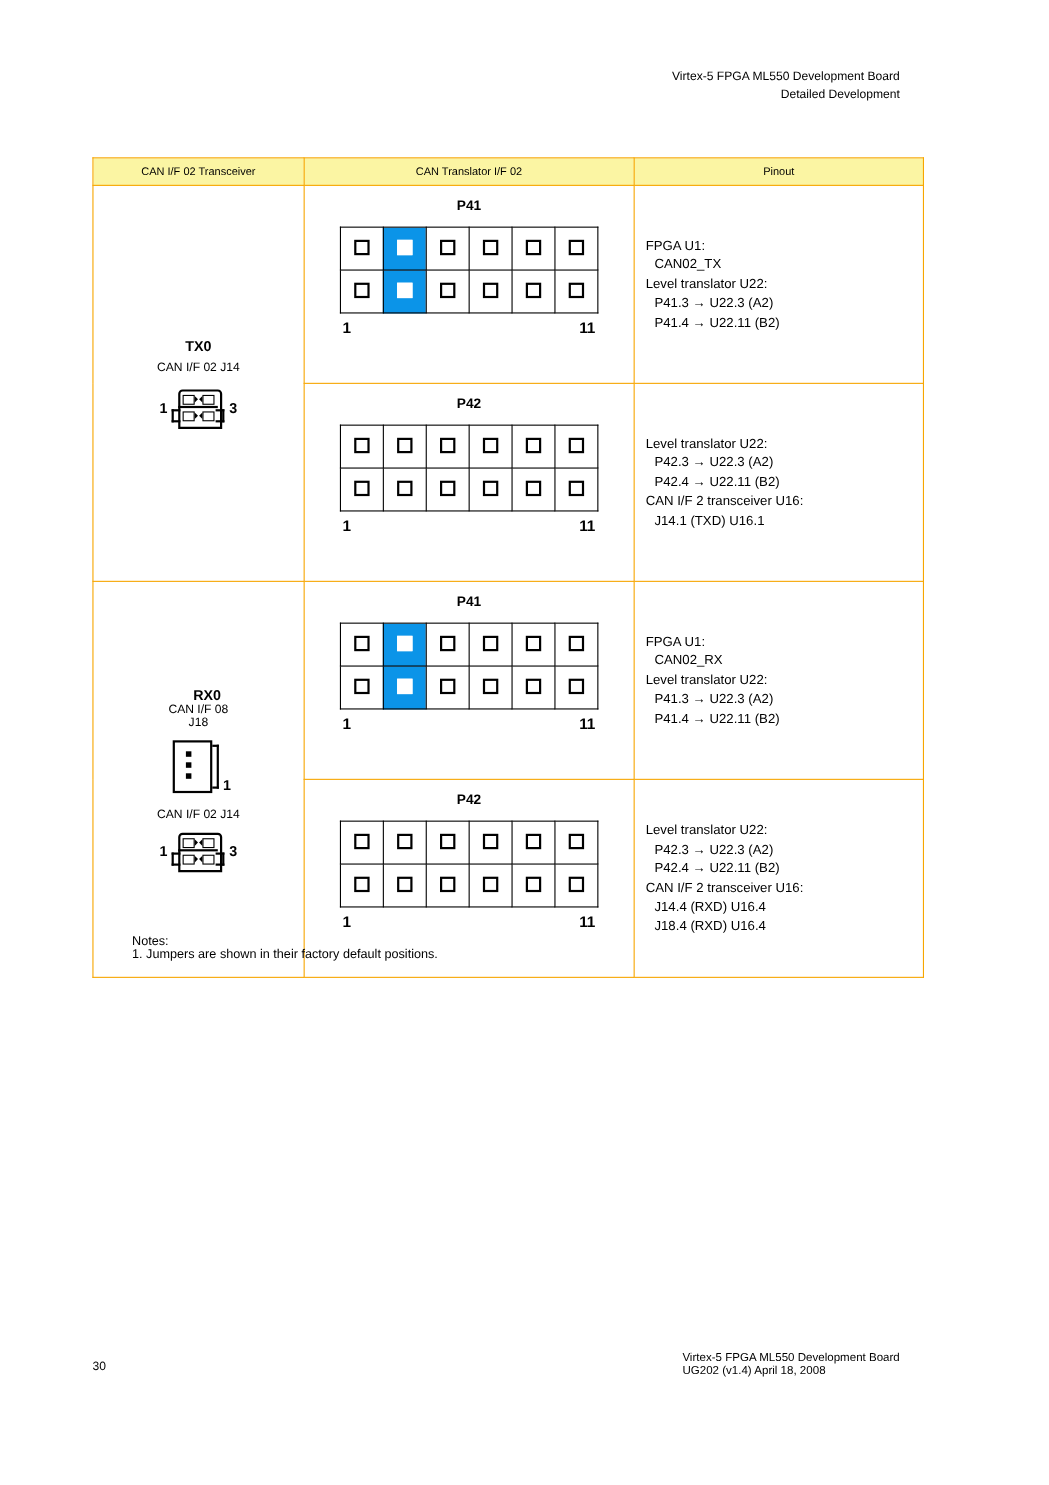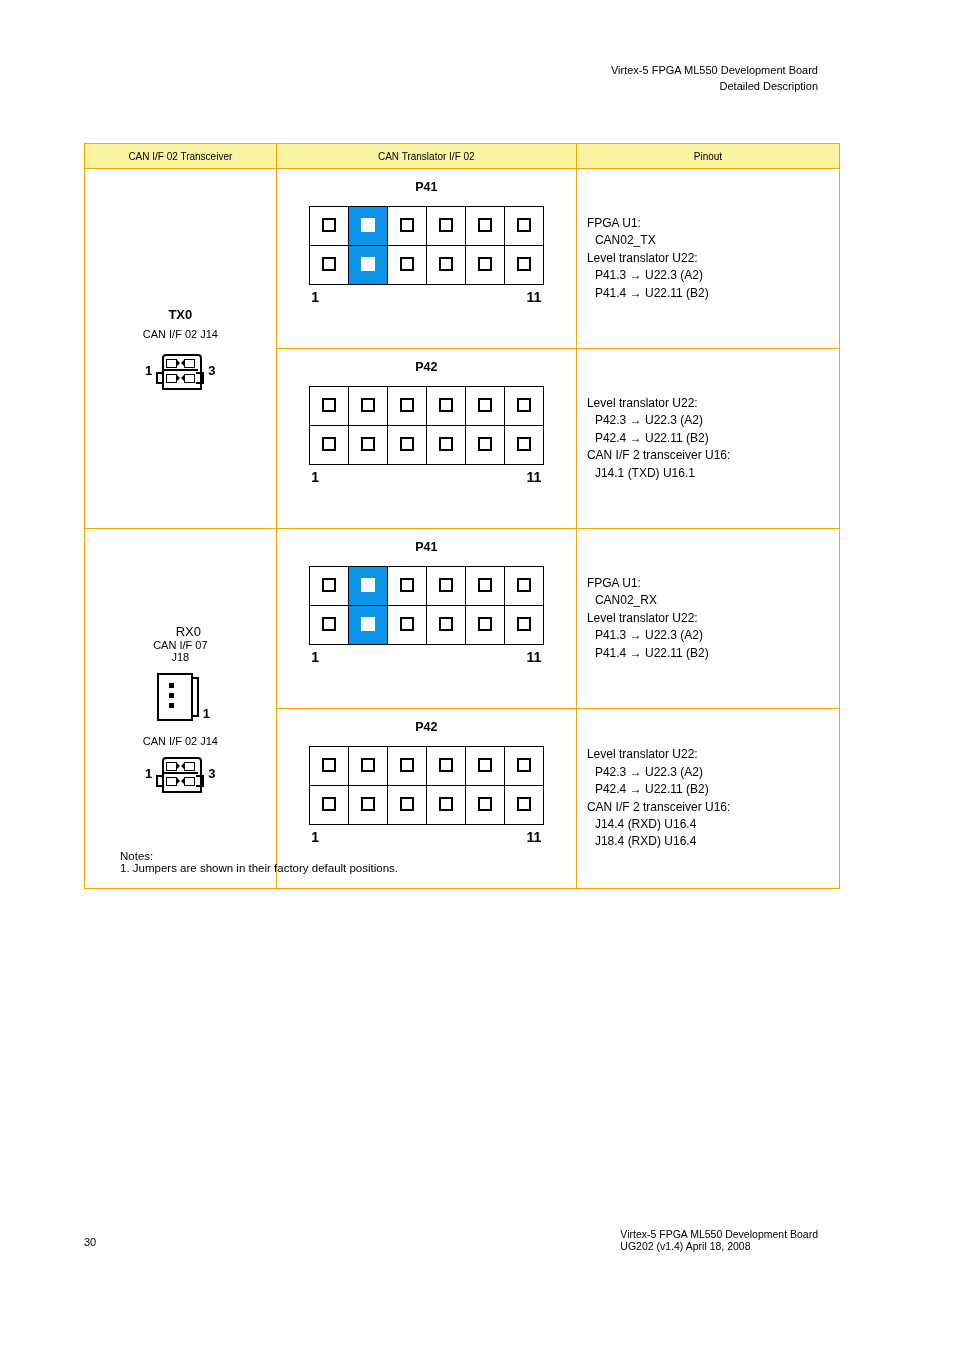--- a/index.html
+++ b/index.html
@@ -151,21 +151,21 @@
     bottom: 102px;
     left: 84px;
     font-size: 11px;
   }
 </style>
 </head>
 <body>
 <div class="page">
 
 <div class="top-line">Virtex-5 FPGA ML550 Development Board</div>
-<div class="top-line-2">Detailed Description</div>
+<div class="top-line-2">Detailed Development</div>
 
 
 <table class="tbl-frame">
   <tbody>
         <tr>
     <th class="hdr col-a">CAN I/F 02 Transceiver</th>
     <th class="hdr col-b">CAN Translator I/F 02</th>
     <th class="hdr col-c">Pinout</th>
   </tr>
 
@@ -258,22 +258,22 @@
       </div>
     </td>
     <td class="col-c">
       <div class="rt-text" id="po-1">Level translator U22:<br><span class="indent"></span>P42.3 → U22.3 (A2)<br><span class="indent"></span>P42.4 → U22.11 (B2)<br>CAN I/F 2 transceiver U16:<br><span class="indent"></span>J14.1 (TXD) U16.1</div>
     </td>
   </tr>
 
   <tr>
     <td class="col-a" rowspan="2">
       <div class="left-cell" style="height:336px; display:flex; flex-direction:column; align-items:center; justify-content:center;">
-        <div style="font-weight:normal; font-size:13px;padding-left:16px;">RX0</div>
-        <div style="font-size:11px;">CAN I/F 07</div>
+        <div style="font-weight:bold; font-size:13px;padding-left:16px;">RX0</div>
+        <div style="font-size:11px;">CAN I/F 08</div>
         <div style="font-size:11px; margin-bottom:6px;">J18</div>
         <div style="display:flex; align-items:flex-end; margin-bottom:14px;">
           <span class="conn-usb-icon">
             <span class="box"></span>
                   <span class="bar"></span>
             <span class="dot" style="left:18px; top:14px;"></span>
             <span class="dot" style="left:18px; top:24px;"></span>
             <span class="dot" style="left:18px; top:34px;"></span>
           </span>
           <span class="conn4-side-lbl" style="margin-left:2px;">1</span>

